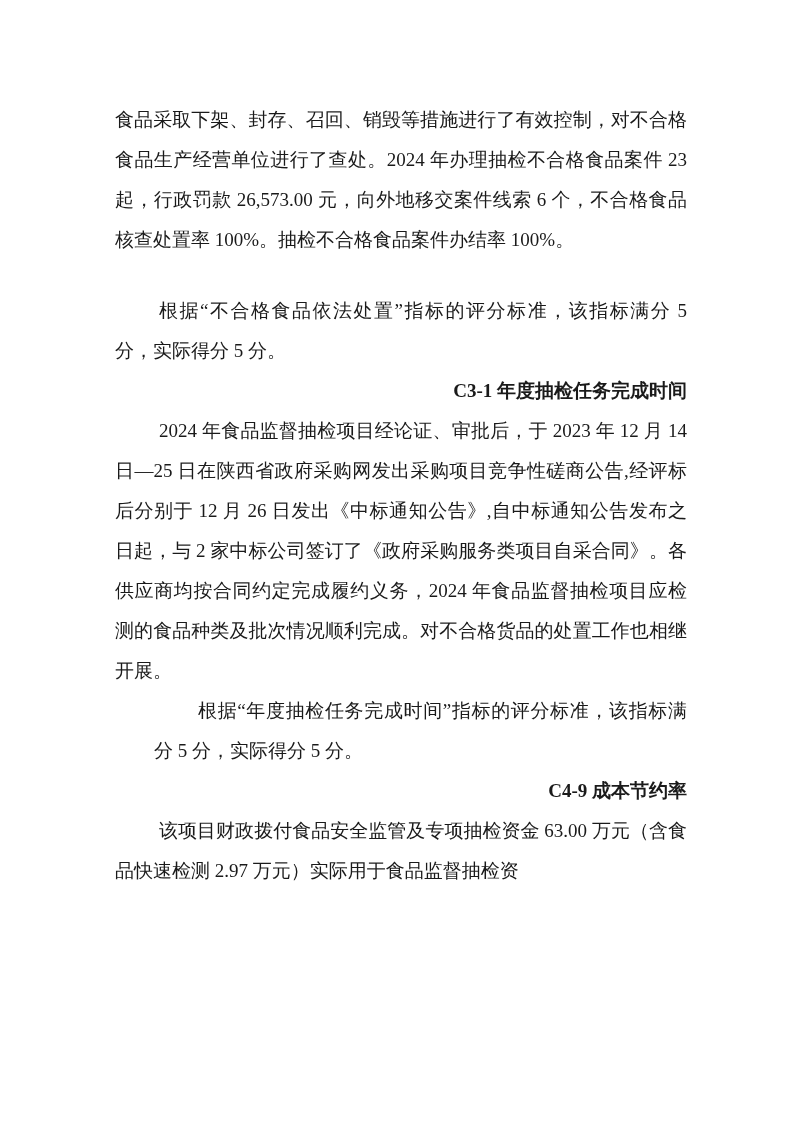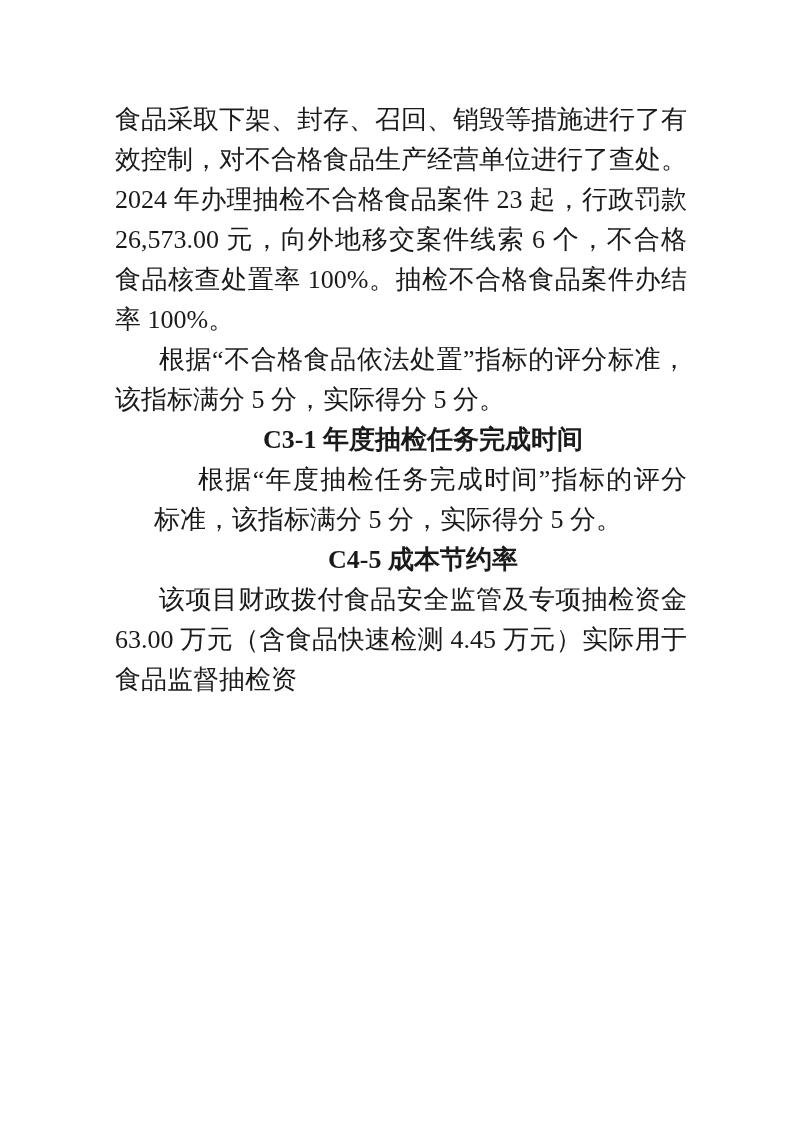--- a/index.html
+++ b/index.html
@@ -17,40 +17,41 @@
   .content {
     position: absolute;
     left: 115px;
     top: 100px;
     width: 572px;
   }
   .content p {
     margin: 0;
     padding: 0;
     font-family: "Liberation Serif", "DejaVu Serif", serif;
-    font-size: 26px;
+    font-size: 19px;
     line-height: 40px;
     color: #1a1a1a;
     text-align: justify;
     text-justify: inter-character;
     word-break: break-all;
   }
   .content p.indent {
     text-indent: 44px;
   }
   .content p.heading {
     font-weight: bold;
-    text-align: center;
+    text-align: right;
   }
 </style>
 </head>
 <body>
 
 <div class="page" style="background: rgb(255, 255, 255);">
   <div class="content">
       <p class="body" style="color: rgb(26, 26, 26);">食品采取下架、封存、召回、销毁等措施进行了有效控制，对不合格食品生产经营单位进行了查处。2024 年办理抽检不合格食品案件 23 起，行政罚款 26,573.00 元，向外地移交案件线索 6 个，不合格食品核查处置率 100%。抽检不合格食品案件办结率 100%。</p>
-      <p class="body indent" style="color: rgb(26, 26, 26);">根据“不合格食品依法处置”指标的评分标准，该指标满分 5 分，实际得分 5 分。</p>
+      <p class="body indent" style="color: rgb(26, 26, 26); margin-top: 31px;">根据“不合格食品依法处置”指标的评分标准，该指标满分 5 分，实际得分 5 分。</p>
       <p class="heading indent" style="color: rgb(26, 26, 26);">C3-1 年度抽检任务完成时间</p>
+      <p class="body indent" style="color: rgb(26, 26, 26);">2024 年食品监督抽检项目经论证、审批后，于 2023 年 12 月 14 日—25 日在陕西省政府采购网发出采购项目竞争性磋商公告,经评标后分别于 12 月 26 日发出《中标通知公告》,自中标通知公告发布之日起，与 2 家中标公司签订了《政府采购服务类项目自采合同》。各供应商均按合同约定完成履约义务，2024 年食品监督抽检项目应检测的食品种类及批次情况顺利完成。对不合格货品的处置工作也相继开展。</p>
       <p class="body indent" style="color: rgb(26, 26, 26); margin-left: 39px;">根据“年度抽检任务完成时间”指标的评分标准，该指标满分 5 分，实际得分 5 分。</p>
-      <p class="heading indent" style="color: rgb(26, 26, 26);">C4-5 成本节约率</p>
-      <p class="body indent" style="color: rgb(26, 26, 26);">该项目财政拨付食品安全监管及专项抽检资金 63.00 万元（含食品快速检测 4.45 万元）实际用于食品监督抽检资</p>
+      <p class="heading indent" style="color: rgb(26, 26, 26);">C4-9 成本节约率</p>
+      <p class="body indent" style="color: rgb(26, 26, 26);">该项目财政拨付食品安全监管及专项抽检资金 63.00 万元（含食品快速检测 2.97 万元）实际用于食品监督抽检资</p>
     </div>
 </div>
 
 </body></html>

